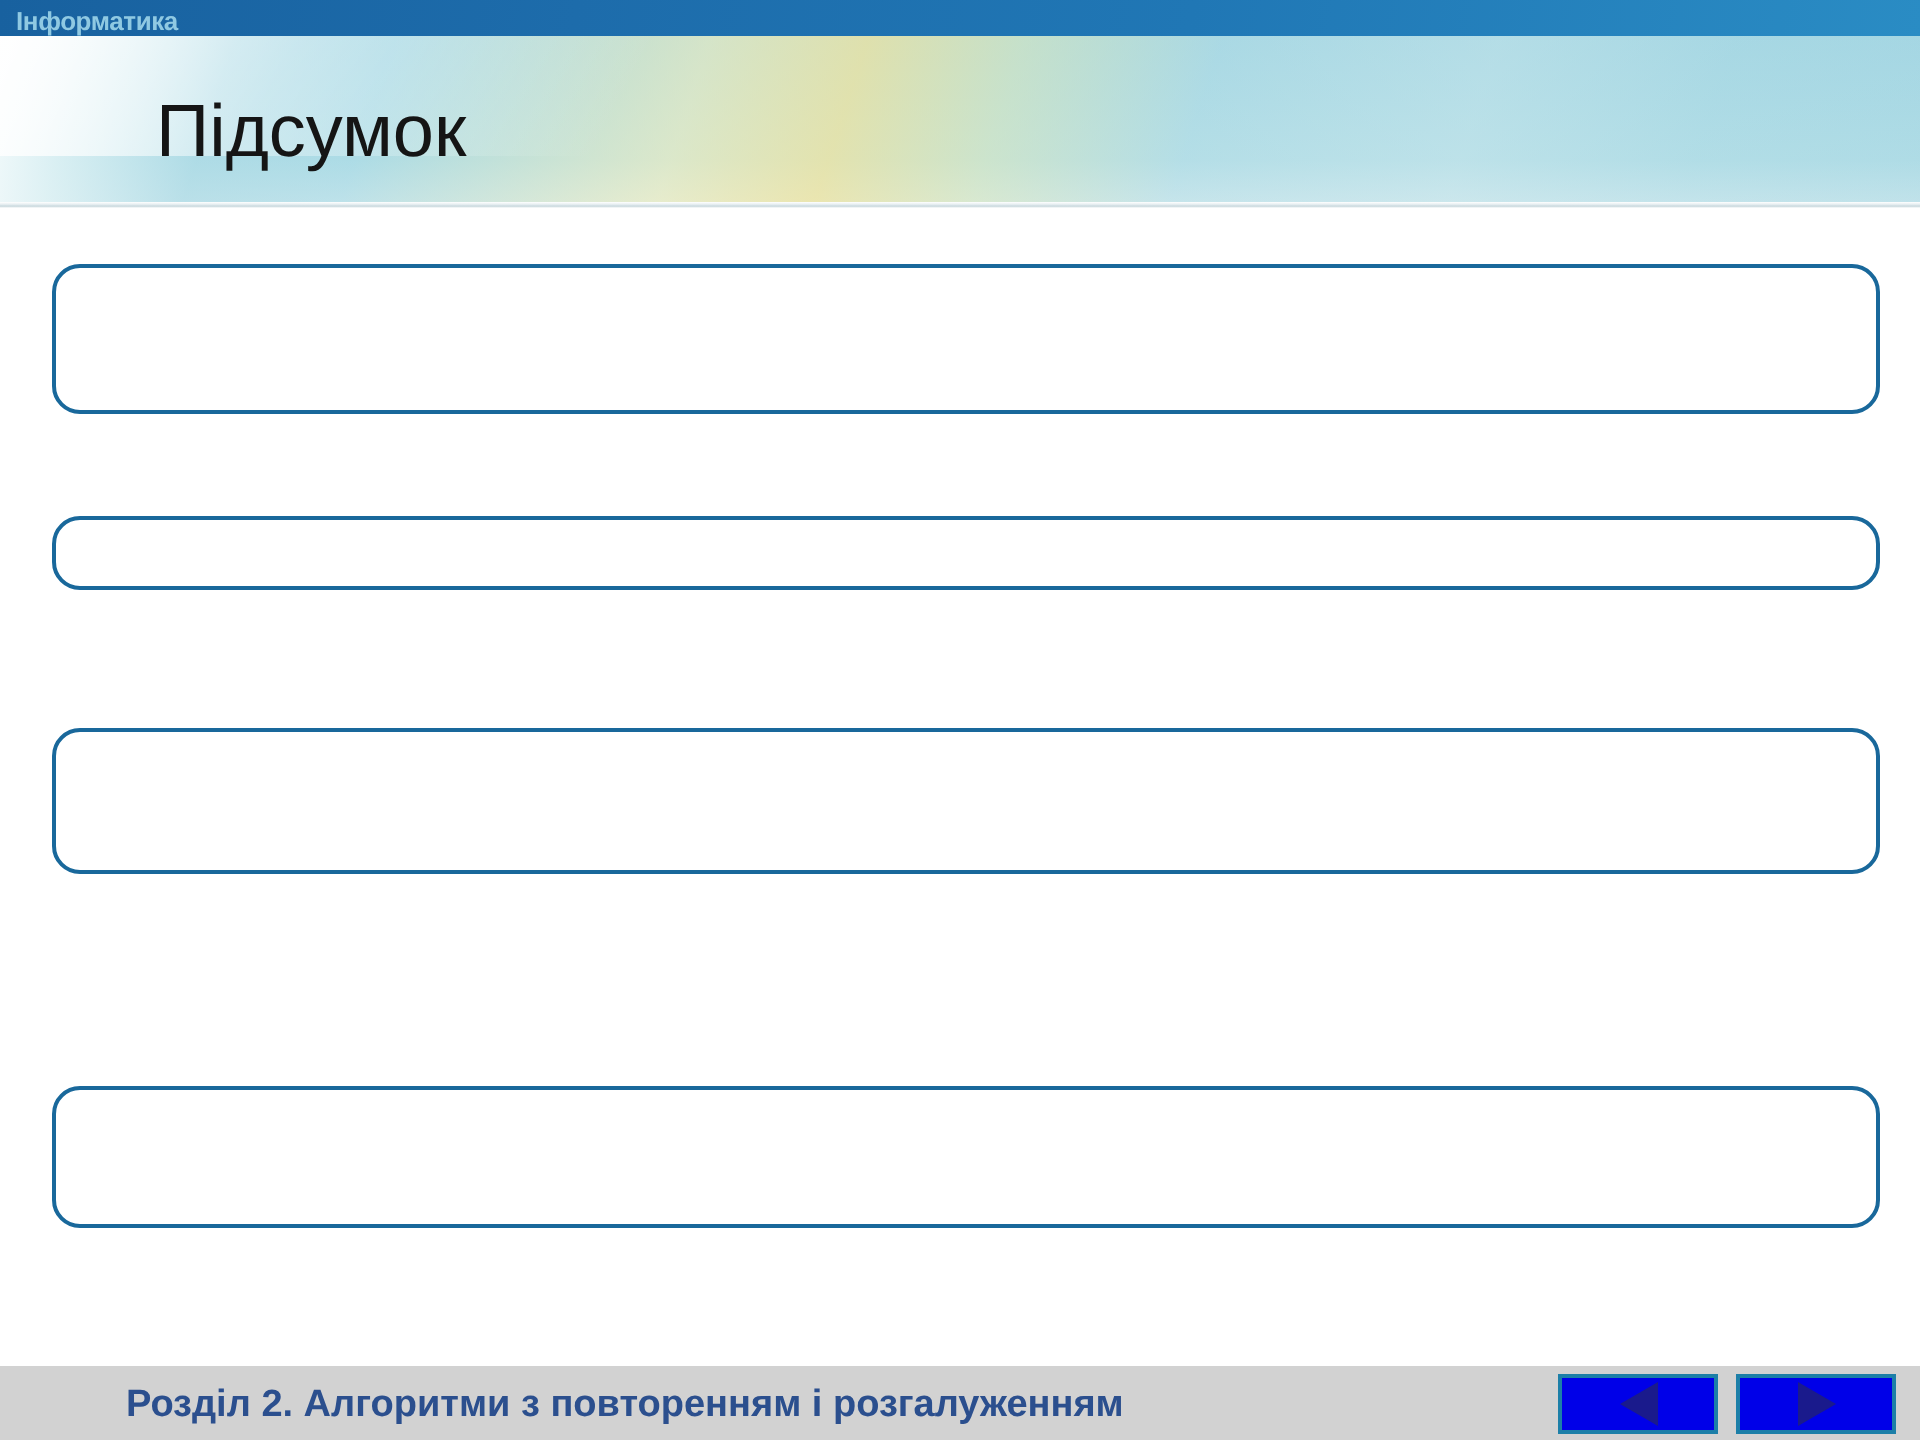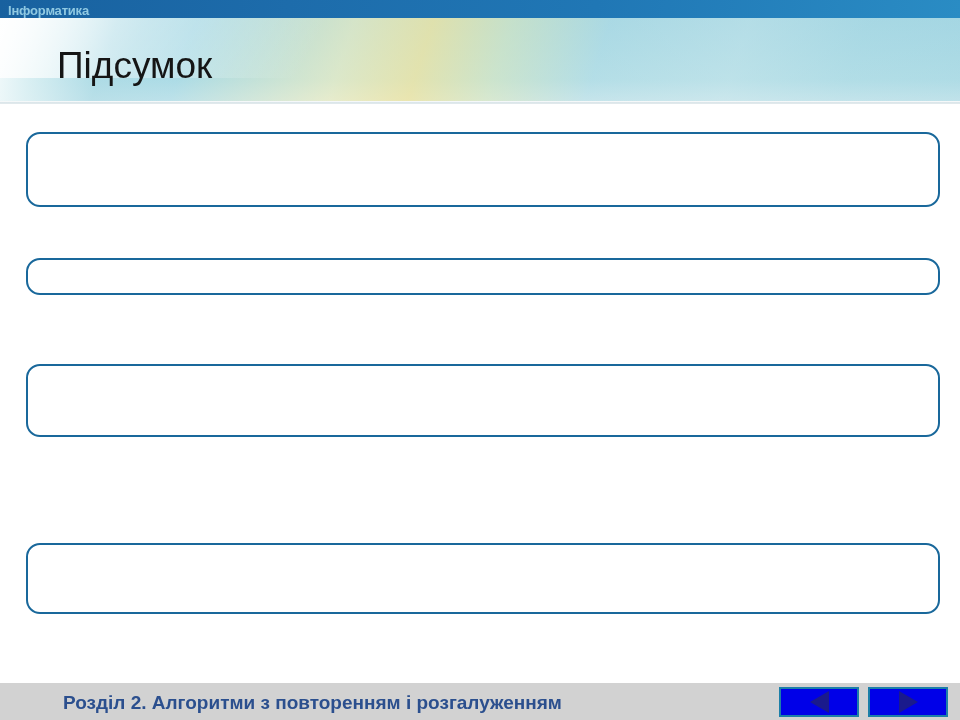--- a/index.html
+++ b/index.html
@@ -82,21 +82,21 @@
     position: absolute;
     left: 0;
     top: 101px;
     width: 960px;
     height: 3px;
     background: linear-gradient(180deg, #ffffff 0%, #e6eef1 40%, #c8d8dd 70%, #ffffff 100%);
   }
 
   .slide-title {
     position: absolute;
-    left: 57px;
+    left: 78px;
     top: 44px;
     font-size: 37px;
     line-height: 44px;
     color: #151515;
     font-weight: normal;
     white-space: nowrap;
     letter-spacing: 0px;
   }
 
   

